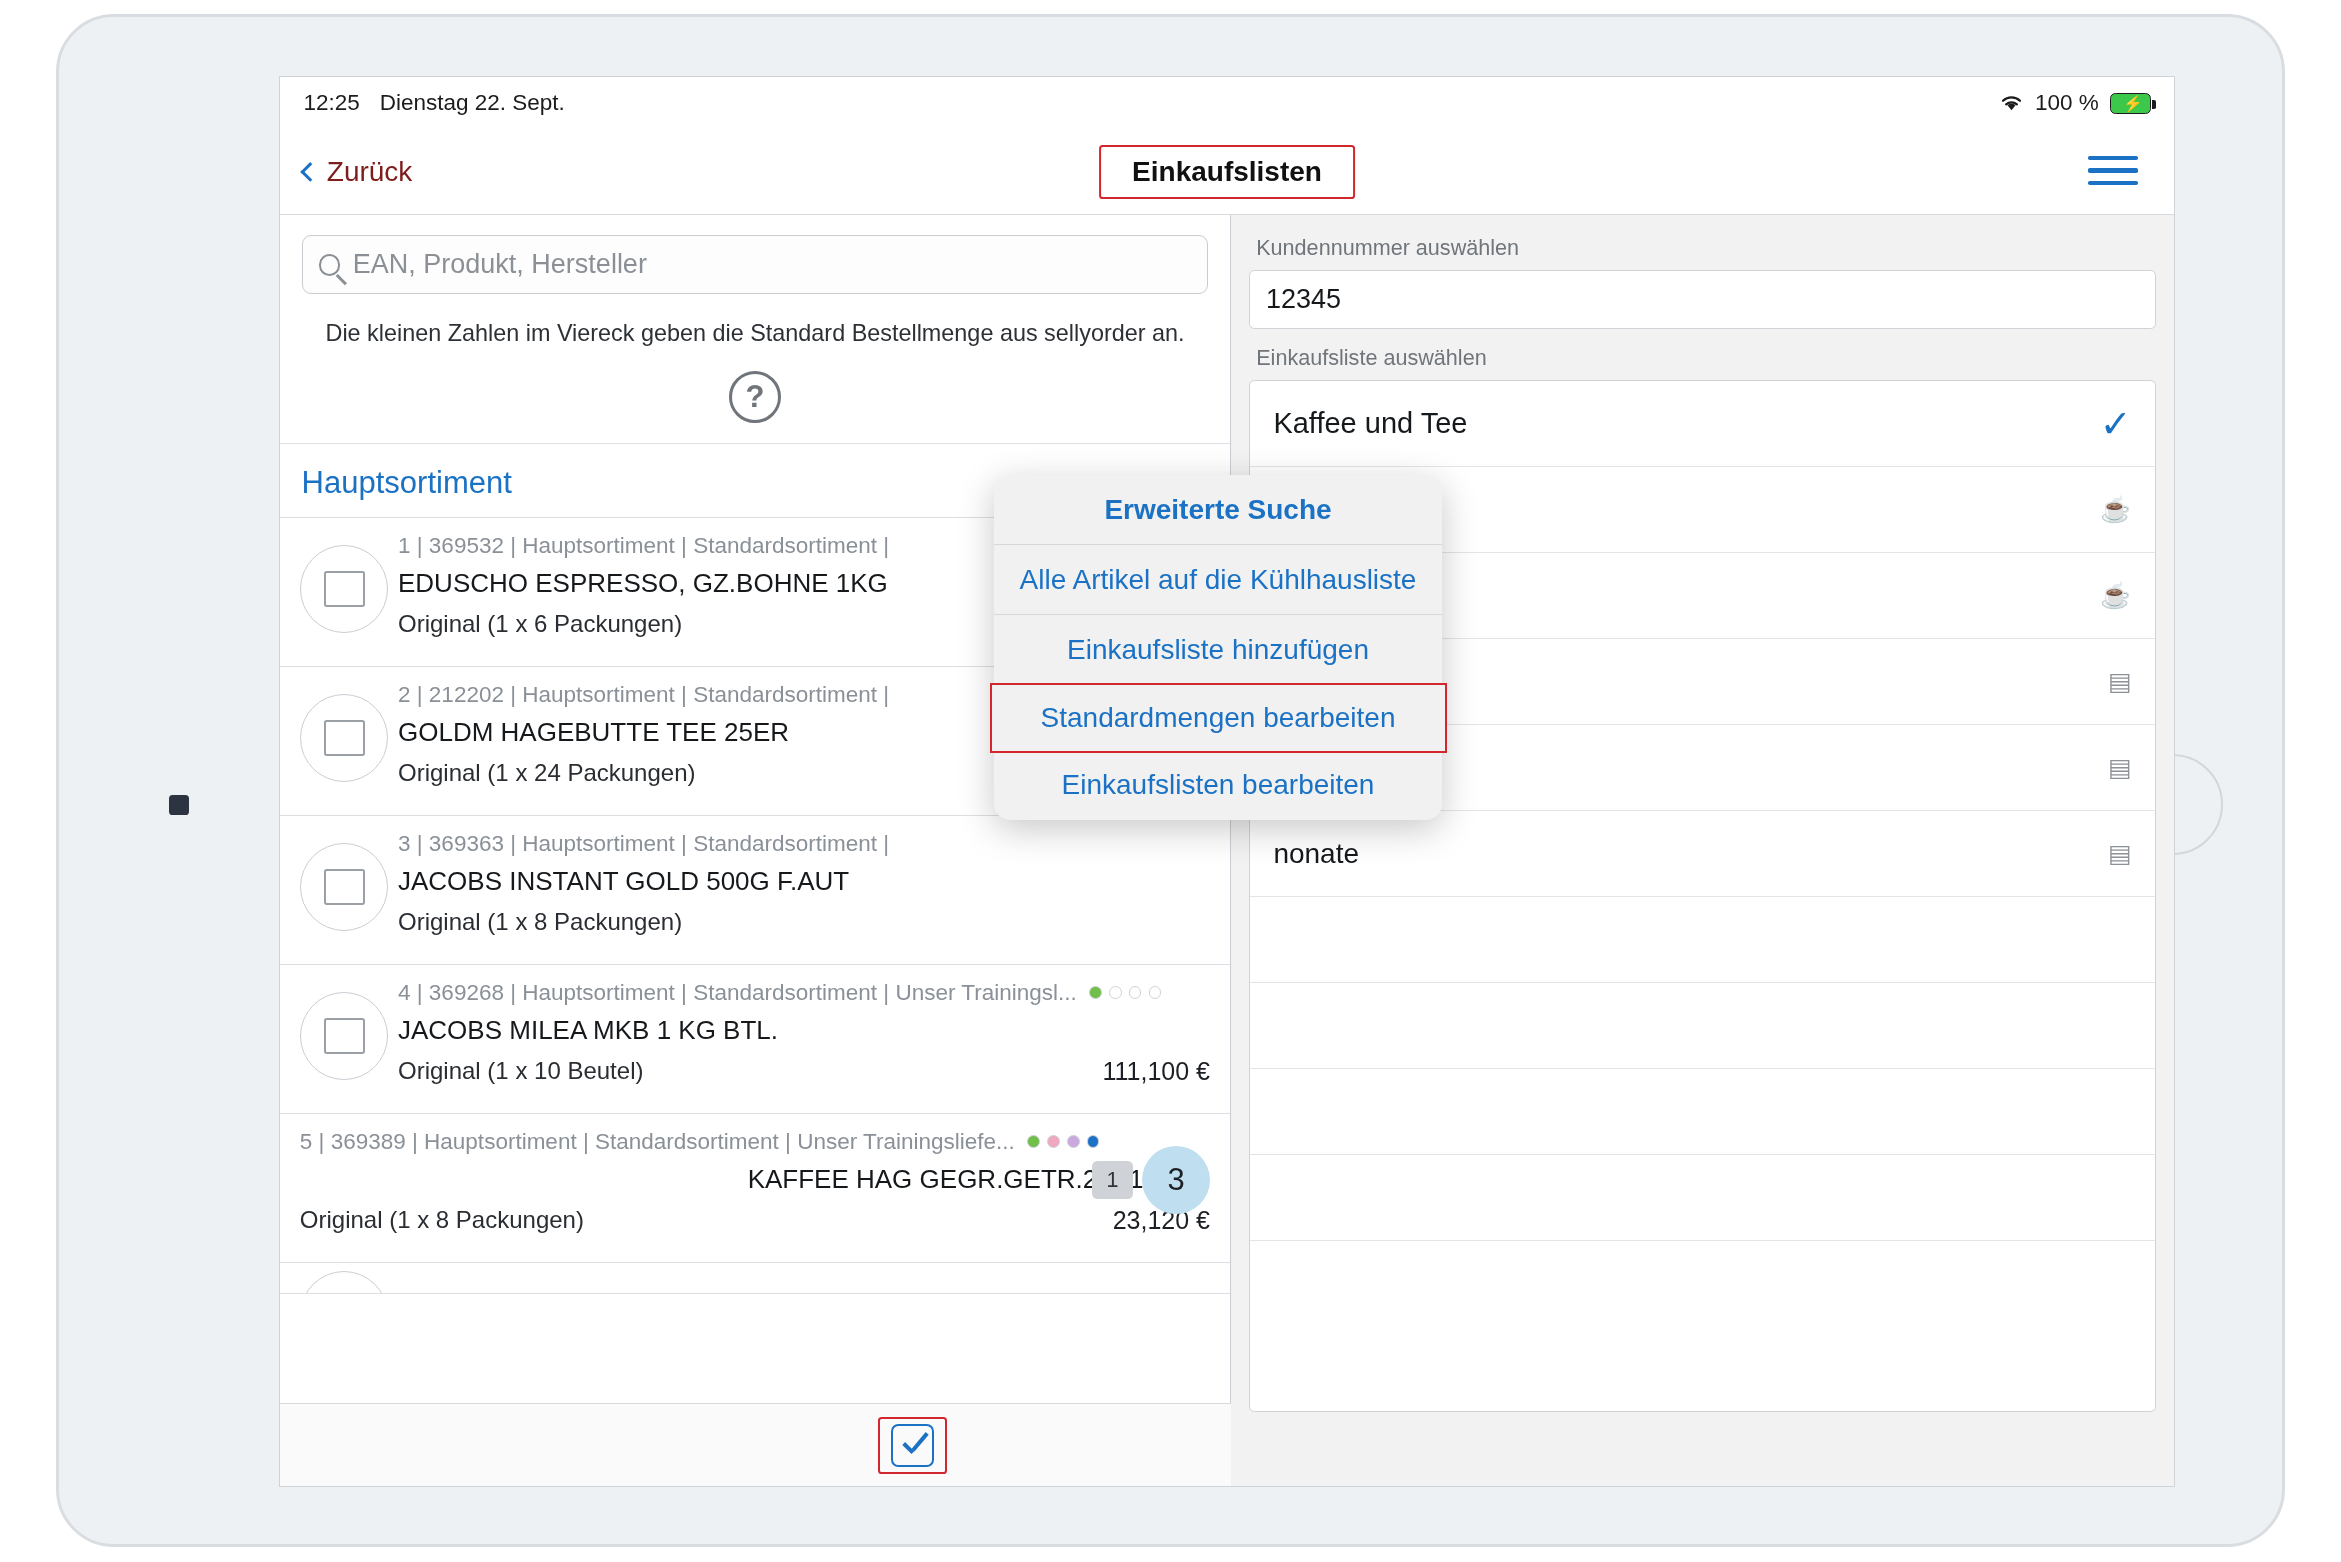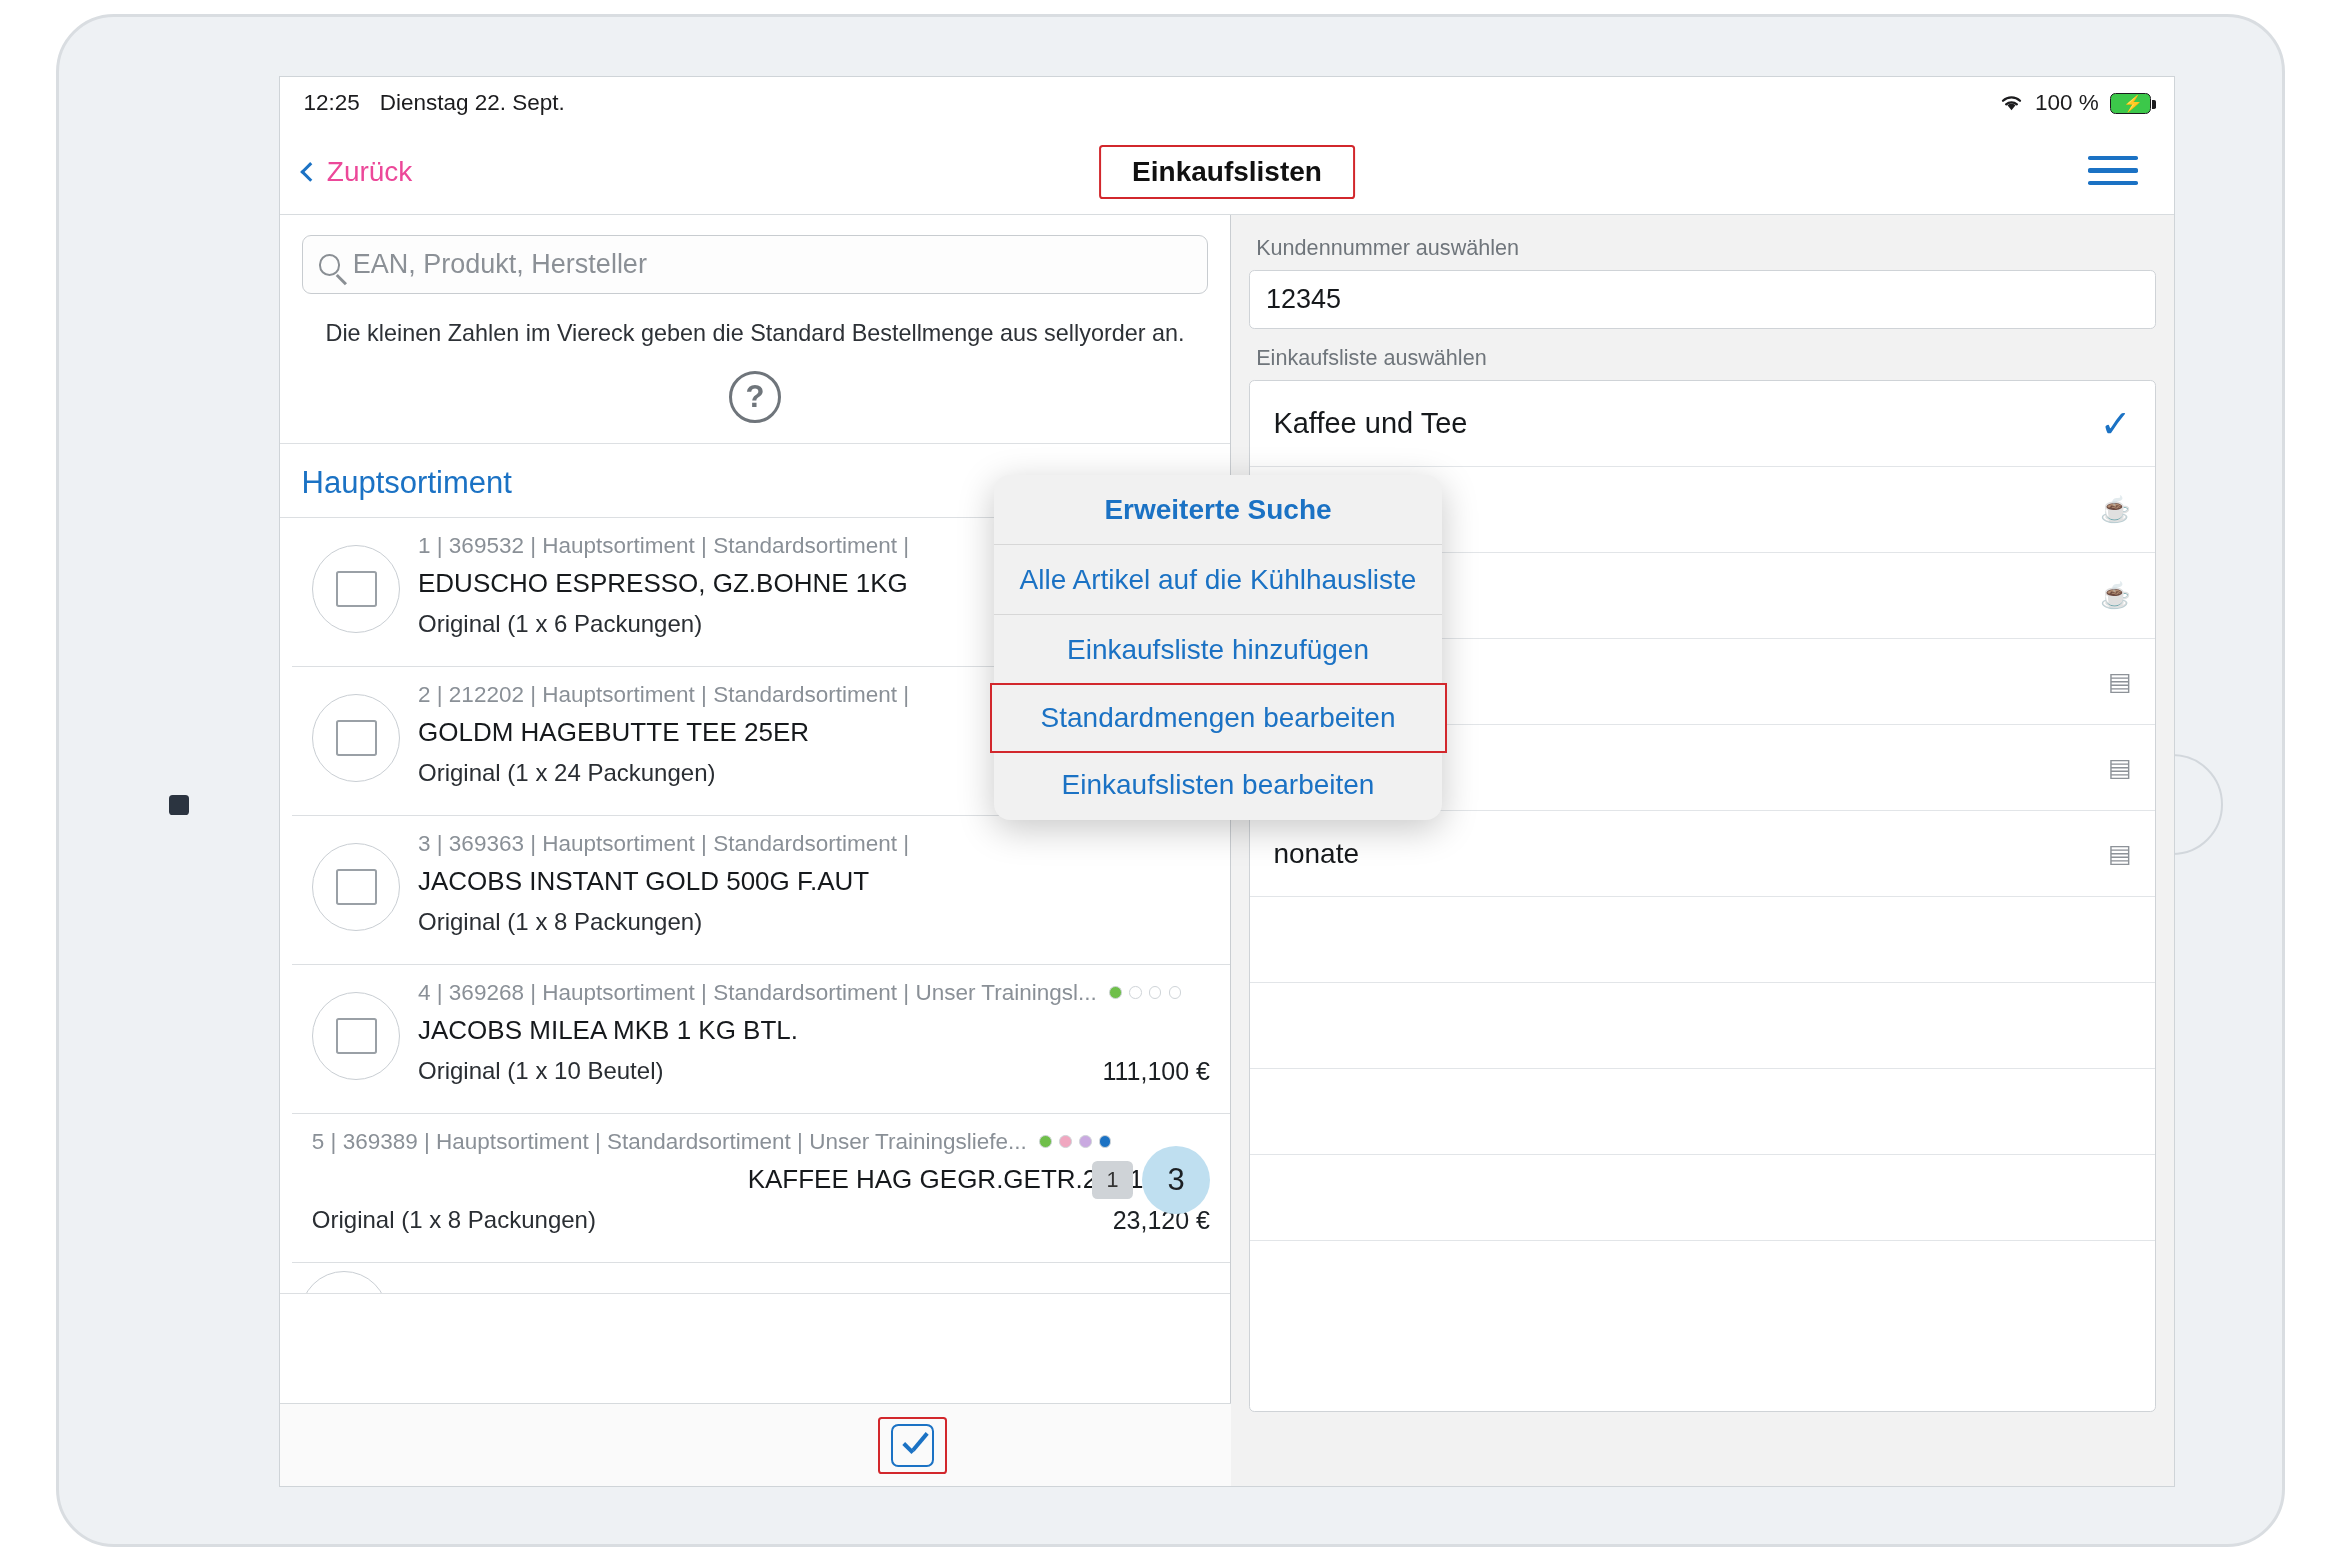--- a/index.html
+++ b/index.html
@@ -76,21 +76,21 @@
   .navbar {
     position: absolute; left: 0; top: 52px;
     width: 100%; height: 86px;
     background: #ffffff;
     border-bottom: 0.9px solid #d8dcdf;
     display: flex; align-items: center;
   }
   .back-btn {
     display: flex; align-items: center; gap: 9px;
     margin-left: 23.4px;
-    color: #ec4899; font-size: 28px; cursor: pointer;
+    color: #7f1d1d; font-size: 28px; cursor: pointer;
   }
   .chev-left {
     width: 14.4px; height: 14.4px;
     border-left: 3.6px solid #1b72c4; border-bottom: 3.6px solid #1b72c4;
     transform: rotate(45deg);
     display:inline-block;
   }
   .nav-title-box {
     position: absolute; left: 50%; transform: translateX(-50%);
     border: 2.7px solid #d2272c;
@@ -162,26 +162,25 @@
 
   
   .section-title {
     padding: 21.6px 21.6px 16px 21.6px;
     font-size: 31px; color: #1b72c4;
   }
 
   
   .product-list { border-top: 0.9px solid #dcdfe2; }
   .product-row {
-    display: flex; align-items: flex-start; gap: 18px;
+    display: flex; align-items: flex-start; gap: 10px;
     padding: 14.4px 20px 14.4px 20px;
     border-bottom: 0.9px solid #dcdfe2;
     position: relative;
     min-height: 149px;
-    margin-left: 12px;
   }
   .thumb {
     width: 88px; height: 88px; border: 1.8px solid #c9ced3; border-radius: 50%;
     display:flex; align-items:center; justify-content:center;
     flex: 0 0 auto; margin-top: 12.6px; background:#fff;
   }
   .thumb-inner {
     width: 41px; height: 36px; border: 2.7px solid #9aa0a6; border-radius: 2.7px;
     position: relative;
   }

